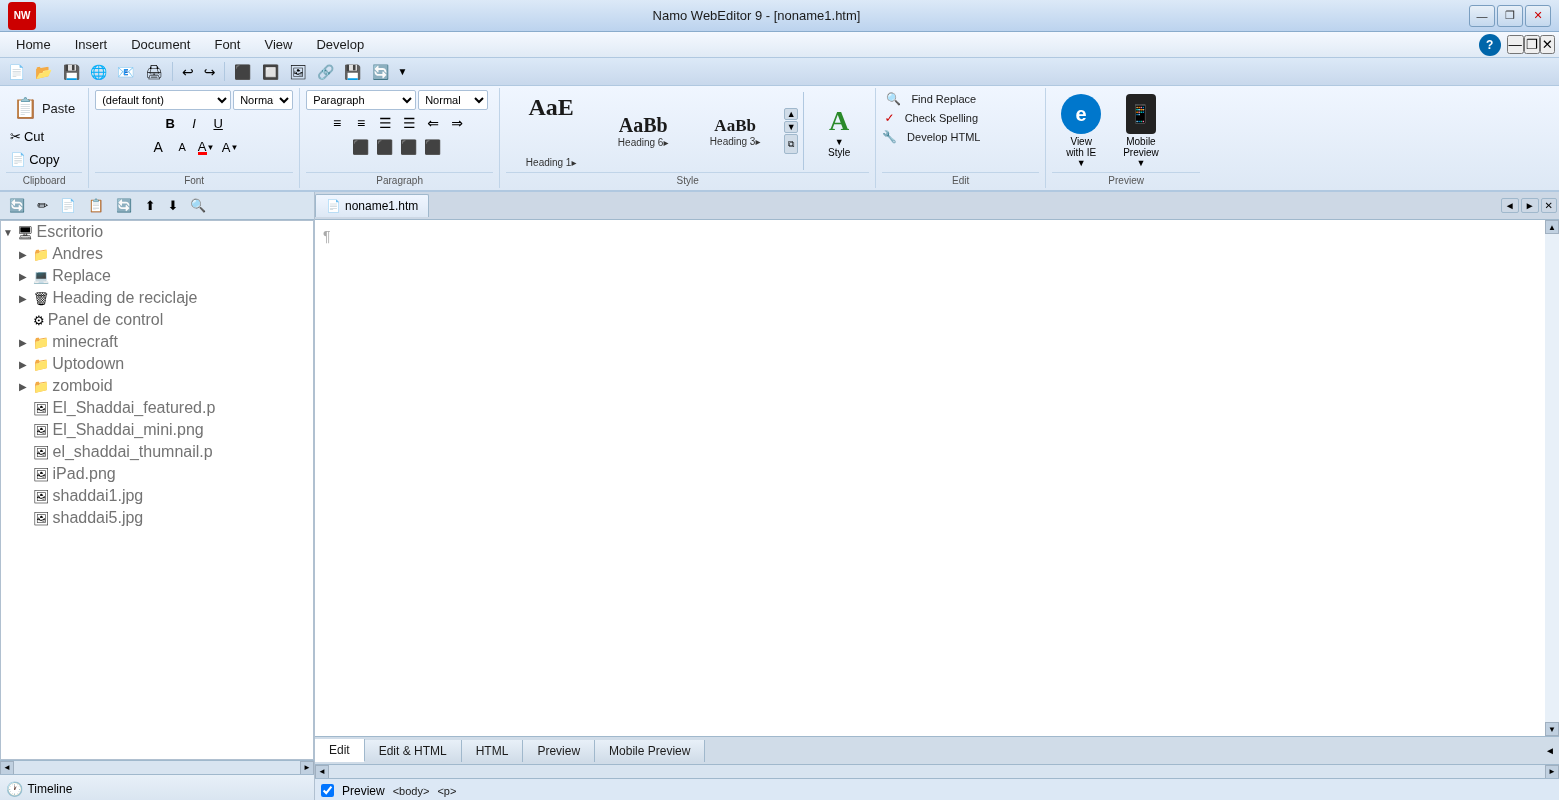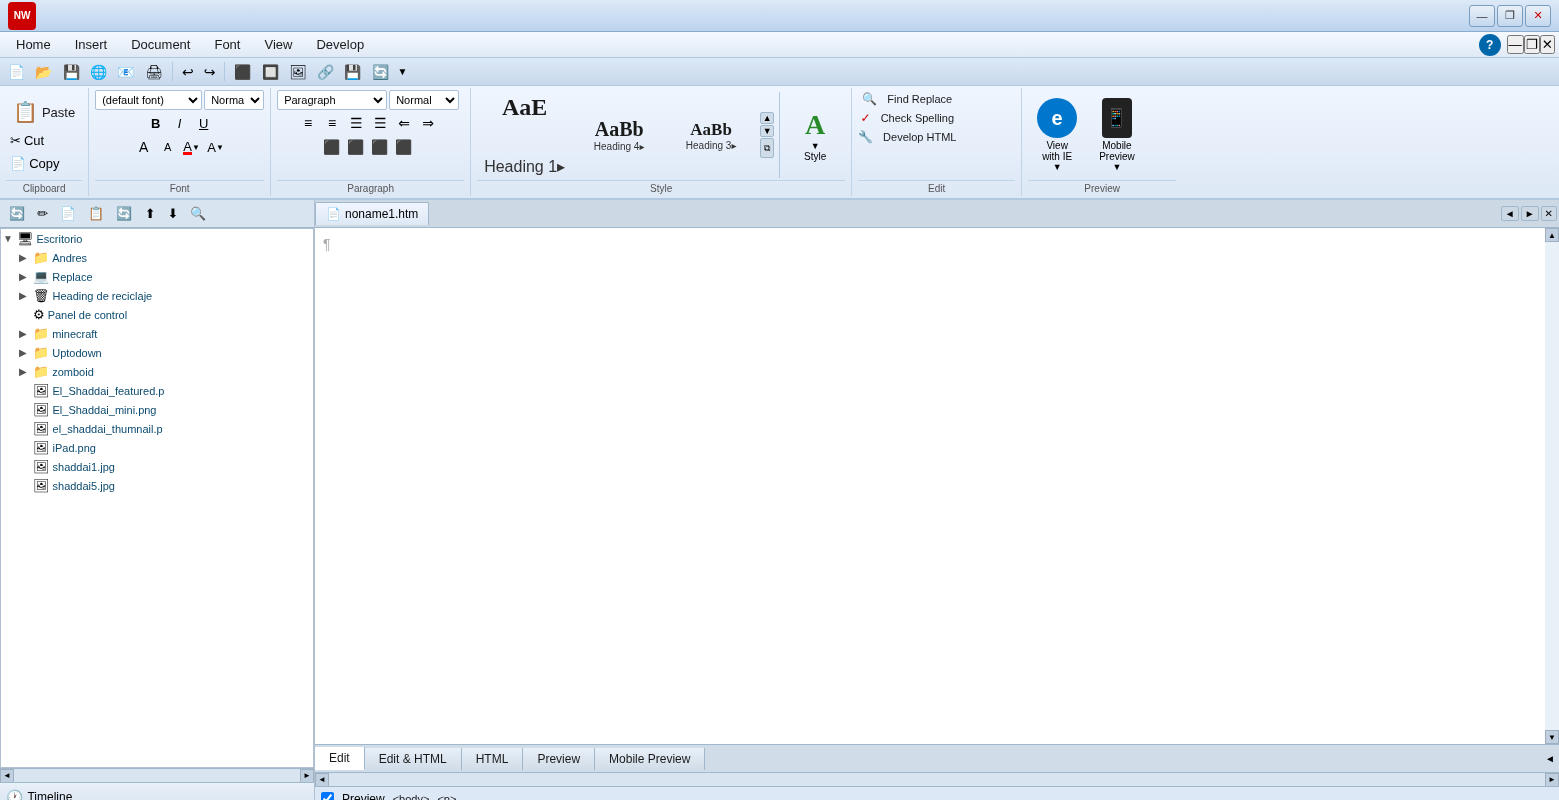--- a/index.html
+++ b/index.html
@@ -131,21 +131,21 @@
 
     #file-tree {
       flex: 1; overflow-y: auto; overflow-x: auto; background: white;
       border: 1px solid #b0c0d0; margin: 0;
     }
 
     .tree-node { display: flex; align-items: center; padding: 2px 2px; cursor: pointer; white-space: nowrap; }
     .tree-node .indent { display: inline-block; }
     .tree-node .expand-icon { width: 14px; font-size: 10px; color: #555; flex-shrink: 0; }
     .tree-node .file-icon { margin-right: 3px; font-size: 13px; flex-shrink: 0; }
-    .tree-node .node-label { font-size: 11px; color: #0c4a6e; }
+    .tree-node .node-label { font-size: 16px; color: #737373; }
 
     
     #file-tree::-webkit-scrollbar { width: 14px; }
     #file-tree::-webkit-scrollbar-track { background: #e8f0f8; }
     #file-tree::-webkit-scrollbar-thumb { background: #a0b8cc; border: 2px solid #e8f0f8; }
 
     #panel-horizontal-scroll {
       height: 14px; background: #d8e4f0; border-top: 1px solid #a0b8cc;
       display: flex; align-items: center; overflow: hidden;
     }
@@ -242,20 +242,21 @@
       width: 14px; background: #d0dce8; border: 1px solid #a0b8cc; border-radius: 2px;
       cursor: pointer; display: flex; align-items: center; justify-content: center; font-size: 9px;
       align-self: stretch;
     }
   </style>
 </head>
 <body>
 
 <div id="titlebar">
   <div class="app-icon">NW</div>
+  <div class="title">Namo WebEditor 9 - [noname1.htm]</div>
   <div class="win-buttons">
     <button class="win-btn">—</button>
     <button class="win-btn">❐</button>
     <button class="win-btn close">✕</button>
   </div>
 </div>
 
 <div id="menubar">
   <div class="menu-item">Home</div>
   <div class="menu-item">Insert</div>
@@ -307,21 +308,21 @@
           <span>Copy</span>
         </button>
       </div>
     </div>
     <div class="ribbon-group-label">Clipboard</div>
   </div>
 
   <div class="ribbon-group" style="min-width:160px;">
     <div class="ribbon-group-content" style="flex-direction:column; gap:2px;">
       <div class="ribbon-row">
-        <select class="dropdown-select" style="width:107px;">
+        <select class="dropdown-select" style="width:136px;">
           <option>(default font)</option>
         </select>
         <select class="dropdown-select" style="width:60px;">
           <option>Normal</option>
         </select>
       </div>
       <div class="ribbon-row">
         <button class="font-btn bold">B</button>
         <button class="font-btn italic">I</button>
         <button class="font-btn underline">U</button>
@@ -368,26 +369,26 @@
       </div>
     </div>
     <div class="ribbon-group-label">Paragraph</div>
   </div>
 
   <div class="ribbon-group" style="min-width:340px;">
     <div class="ribbon-group-content" style="align-items:center; flex-wrap:nowrap;">
 
       <button class="style-btn-large">
         <span style="font-size:24px; font-weight:bold; color:#1a1a1a; font-family:serif;">AaE</span>
-        <span style="font-size:16px; color:#333;margin-top:36px;">Heading 1▸</span>
+        <span style="font-size:10px; color:#333;margin-top:36px;">Heading 1▸</span>
       </button>
 
       <button class="style-btn-large">
         <span style="font-size:20px; font-weight:bold; color:#1a1a1a; font-family:serif;">AaBb</span>
-        <span style="font-size:10px; color:#333;">Heading 4▸</span>
+        <span style="font-size:10px; color:#333;">Heading 6▸</span>
       </button>
 
       <button class="style-btn-large">
         <span style="font-size:17px; font-weight:bold; color:#1a1a1a; font-family:serif;">AaBb</span>
         <span style="font-size:10px; color:#333;">Heading 3▸</span>
       </button>
 
       <div style="display:flex; flex-direction:column; gap:1px; margin-left:2px;">
         <button class="expand-arrow">▲</button>
         <button class="expand-arrow">▼</button>

